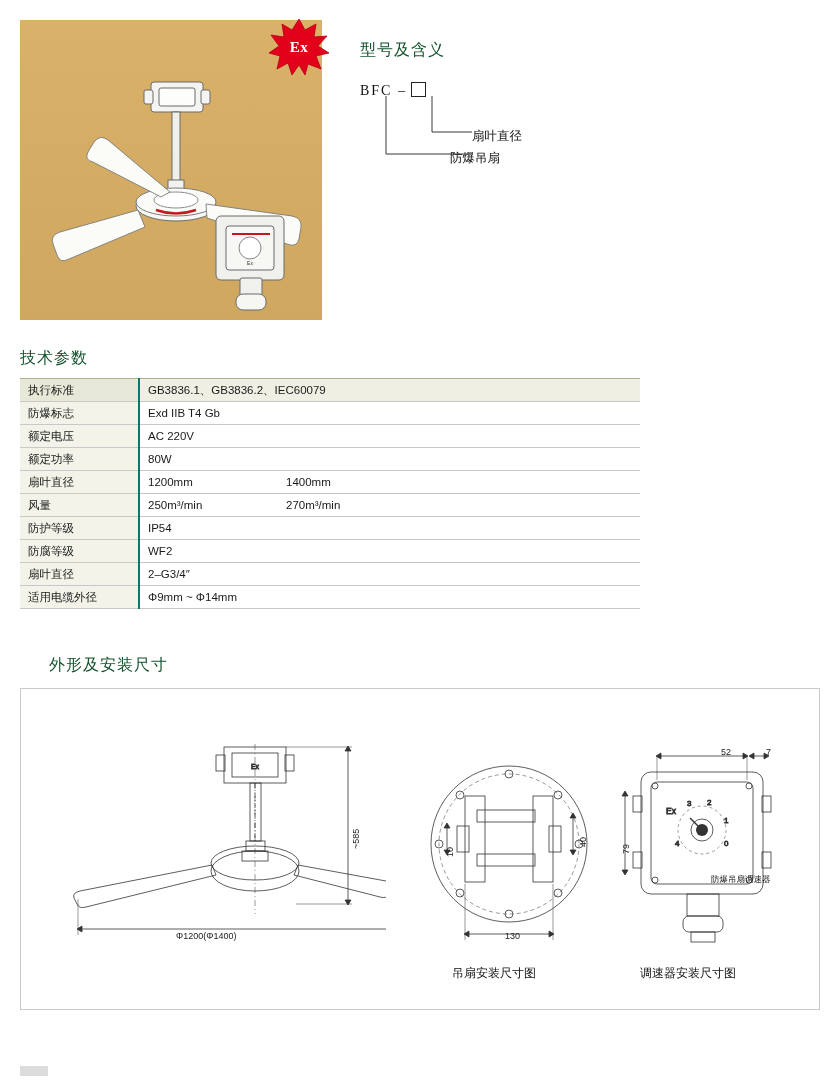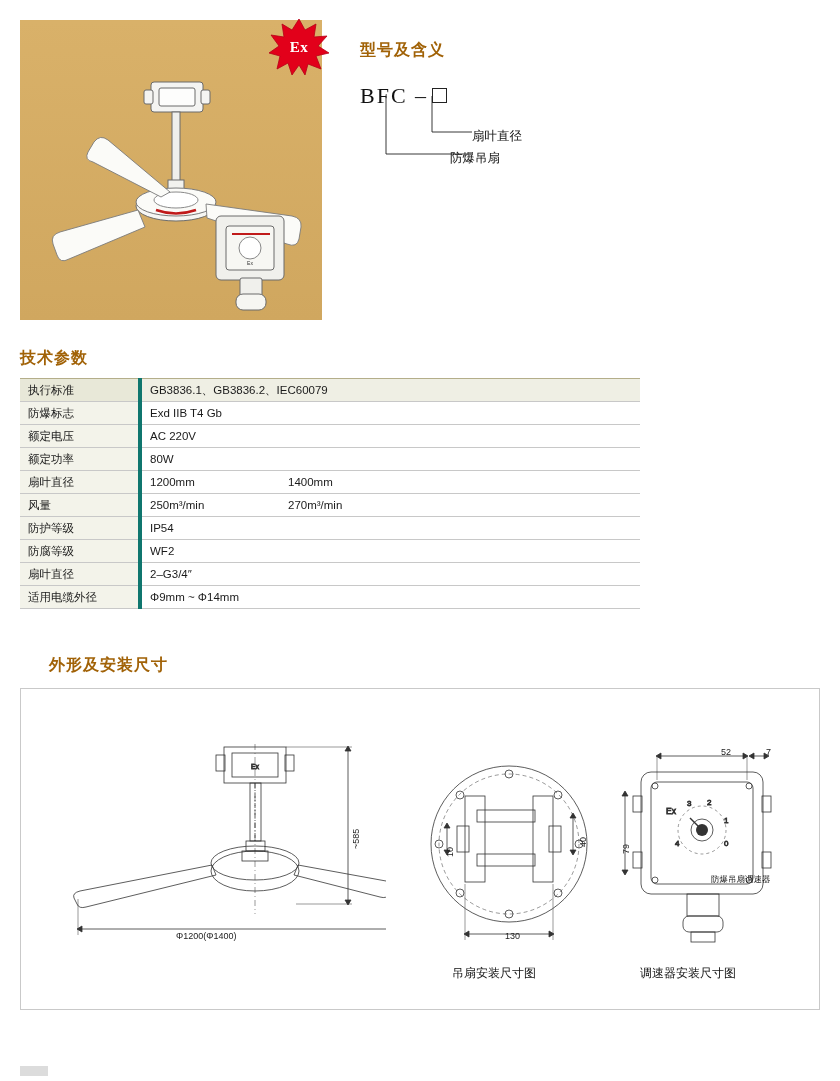--- a/index.html
+++ b/index.html
@@ -47,28 +47,28 @@
   }
 
   
   .model-block {
     position: absolute;
     left: 360px;
     top: 40px;
     width: 440px;
   }
   .sec-title {
-    color: #a16207;
+    color: #14532d;
     font-size: 16px;
-    font-weight: bold;
+    font-weight: normal;
     letter-spacing: 1px;
   }
   .model-code {
     margin-top: 22px;
-    font-size: 22px;
+    font-size: 14px;
     letter-spacing: 2px;
     color: #111;
     font-family: "Liberation Serif", serif;
   }
   .model-code .sq {
     display: inline-block;
     width: 13px;
     height: 13px;
     border: 1px solid #222;
     vertical-align: middle;
@@ -105,21 +105,21 @@
     border-bottom: 1px solid #c8c8c8;
     padding: 0 0 0 8px;
     vertical-align: middle;
     color: #1a1a1a;
   }
   table.params tr:first-child td { border-top: 1px solid #b4ae8a; }
   table.params tr:first-child { background: #efefe4; }
   table.params td.k {
     width: 110px;
     background: #f3f3ea;
-    border-right: 4px solid #0f766e;
+    border-right: 2px solid #0f766e;
   }
   table.params tr:first-child td.k { background: #e8e8d8; }
   table.params td.v1 { width: 130px; margin-top: 32px; }
   table.params td.v2 { }
   table.params td.vspan { }
 
   
   .dim-title {
     position: absolute;
     left: 20px;

